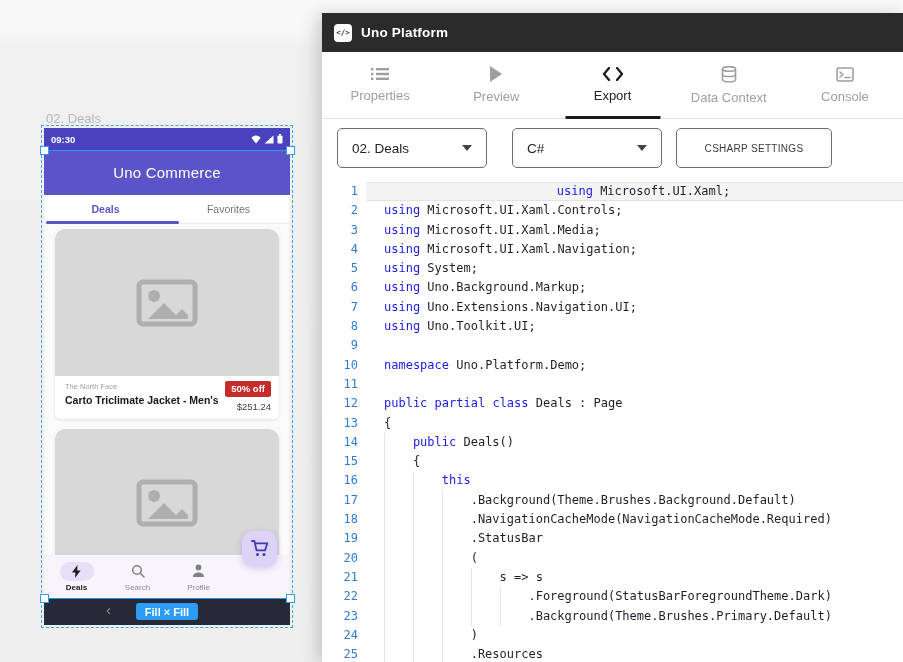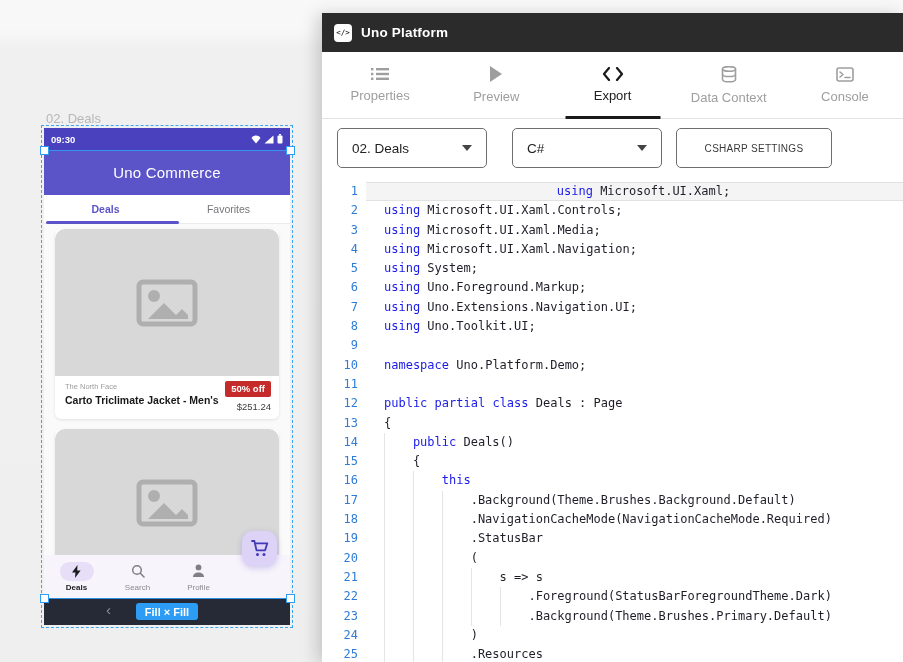--- a/index.html
+++ b/index.html
@@ -301,21 +301,21 @@
         <div class="line">
           <div class="ln">4</div>
           <div class="code" style="padding-left: 18px;"><span class="kw">using</span><span class="pl"> Microsoft.UI.Xaml.Navigation;</span></div>
         </div>
         <div class="line">
           <div class="ln">5</div>
           <div class="code" style="padding-left: 18px;"><span class="kw">using</span><span class="pl"> System;</span></div>
         </div>
         <div class="line">
           <div class="ln">6</div>
-          <div class="code" style="padding-left: 18px;"><span class="kw">using</span><span class="pl"> Uno.Foreground.Markup;</span></div>
+          <div class="code" style="padding-left: 18px;"><span class="kw">using</span><span class="pl"> Uno.Background.Markup;</span></div>
         </div>
         <div class="line">
           <div class="ln">7</div>
           <div class="code" style="padding-left: 18px;"><span class="kw">using</span><span class="pl"> Uno.Extensions.Navigation.UI;</span></div>
         </div>
         <div class="line">
           <div class="ln">8</div>
           <div class="code" style="padding-left: 18px;"><span class="kw">using</span><span class="pl"> Uno.Toolkit.UI;</span></div>
         </div>
         <div class="line">

